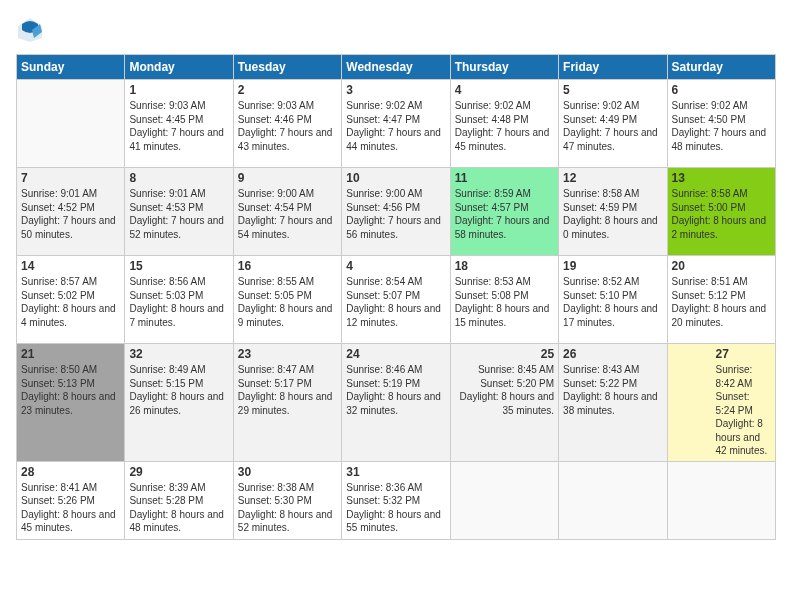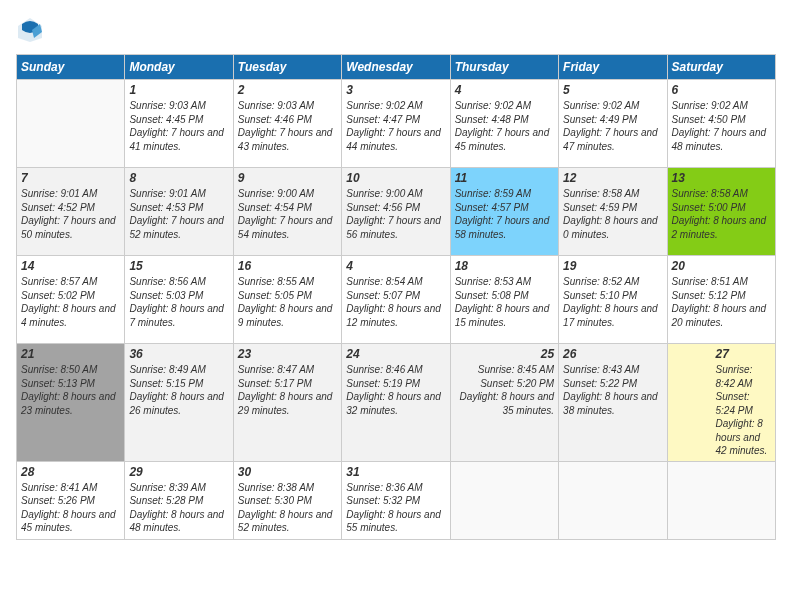--- a/index.html
+++ b/index.html
@@ -56,21 +56,20 @@
       line-height: 1;
     }
     .location {
       font-size: 14px;
       color: #555;
       margin-top: 2px;
     }
     .calendar {
       width: 100%;
       border-collapse: collapse;
-      font-style: italic;
     }
     .calendar th {
       background: #1a6faf;
       color: #fff;
       padding: 5px 4px;
       font-size: 12px;
       font-weight: bold;
       text-align: left;
       border: 1px solid #ccc;
     }
@@ -175,21 +174,21 @@
             <div class="day-info">Sunrise: 9:01 AM<br>Sunset: 4:53 PM<br>Daylight: 7 hours and 52 minutes.</div>
           </td>
           <td style="background: rgb(242, 242, 242);">
             <div class="day-num">9</div>
             <div class="day-info">Sunrise: 9:00 AM<br>Sunset: 4:54 PM<br>Daylight: 7 hours and 54 minutes.</div>
           </td>
           <td style="background: rgb(242, 242, 242);">
             <div class="day-num">10</div>
             <div class="day-info">Sunrise: 9:00 AM<br>Sunset: 4:56 PM<br>Daylight: 7 hours and 56 minutes.</div>
           </td>
-          <td style="background: #7dd3fc;">
+          <td style="background: #86efac;">
             <div class="day-num">11</div>
             <div class="day-info">Sunrise: 8:59 AM<br>Sunset: 4:57 PM<br>Daylight: 7 hours and 58 minutes.</div>
           </td>
           <td style="background: rgb(242, 242, 242);">
             <div class="day-num">12</div>
             <div class="day-info">Sunrise: 8:58 AM<br>Sunset: 4:59 PM<br>Daylight: 8 hours and 0 minutes.</div>
           </td>
           <td style="background: #84cc16;">
             <div class="day-num">13</div>
             <div class="day-info">Sunrise: 8:58 AM<br>Sunset: 5:00 PM<br>Daylight: 8 hours and 2 minutes.</div>
@@ -224,21 +223,21 @@
             <div class="day-num">20</div>
             <div class="day-info">Sunrise: 8:51 AM<br>Sunset: 5:12 PM<br>Daylight: 8 hours and 20 minutes.</div>
           </td>
         </tr>
         <tr>
           <td style="background: #a3a3a3;">
             <div class="day-num">21</div>
             <div class="day-info">Sunrise: 8:50 AM<br>Sunset: 5:13 PM<br>Daylight: 8 hours and 23 minutes.</div>
           </td>
           <td style="background: rgb(242, 242, 242);">
-            <div class="day-num">36</div>
+            <div class="day-num">32</div>
             <div class="day-info">Sunrise: 8:49 AM<br>Sunset: 5:15 PM<br>Daylight: 8 hours and 26 minutes.</div>
           </td>
           <td style="background: rgb(242, 242, 242);">
             <div class="day-num">23</div>
             <div class="day-info">Sunrise: 8:47 AM<br>Sunset: 5:17 PM<br>Daylight: 8 hours and 29 minutes.</div>
           </td>
           <td style="background: rgb(242, 242, 242); margin-left: 32px;">
             <div class="day-num">24</div>
             <div class="day-info">Sunrise: 8:46 AM<br>Sunset: 5:19 PM<br>Daylight: 8 hours and 32 minutes.</div>
           </td>

